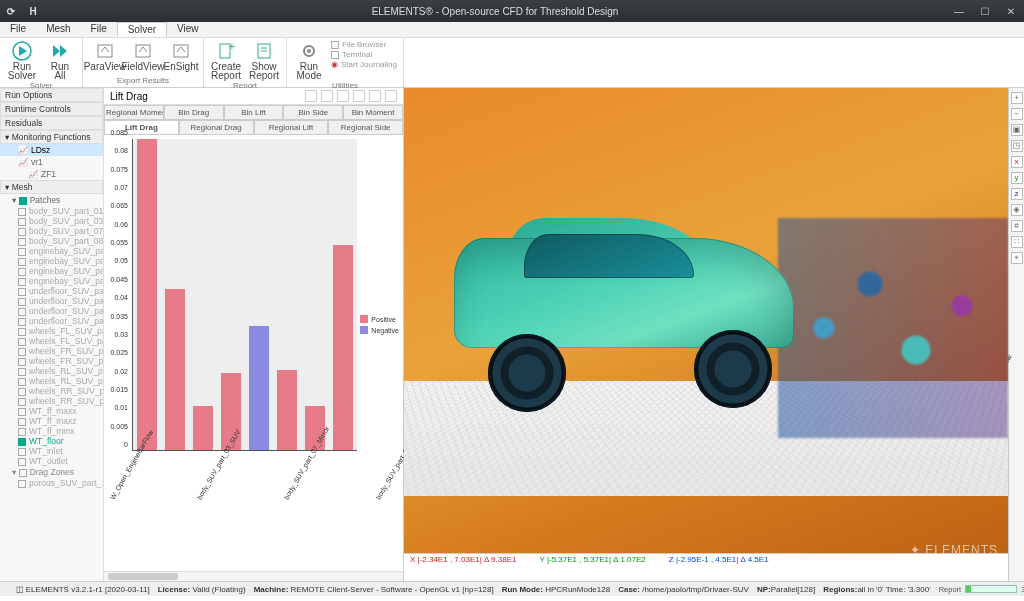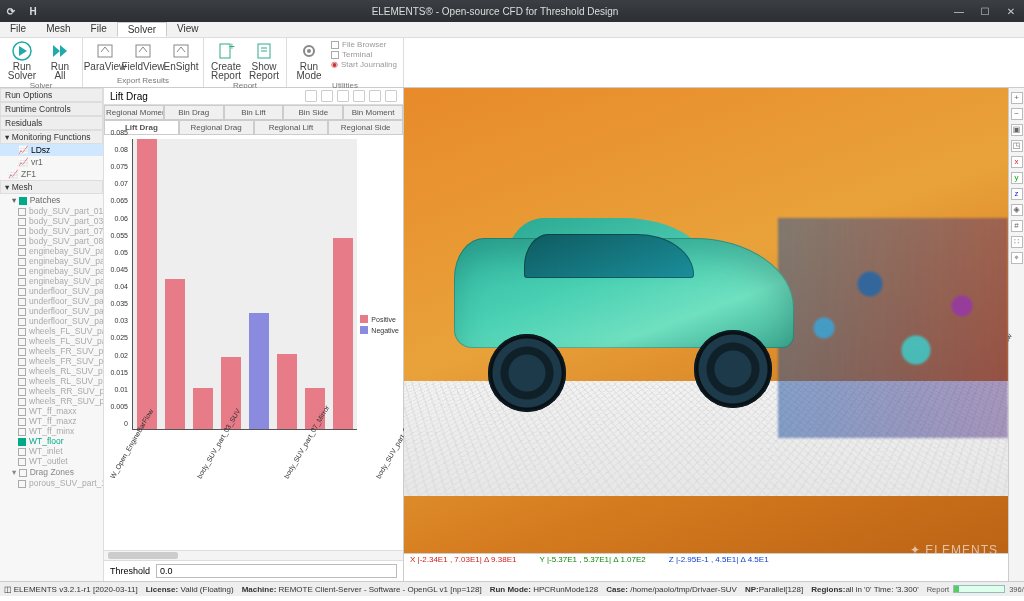--- a/index.html
+++ b/index.html
@@ -93,21 +93,21 @@
   box-shadow: inset 0 0 0 2px #0b1a22; }
 .wheel.front { left:44px; bottom:6px; }
 .wheel.rear { left:250px; bottom:10px; }
 .brand { position:absolute; right:10px; bottom:24px; font-size:12px; color:rgba(255,255,255,.6); letter-spacing:1px; }
 .coords { height:28px; background:#fff; border-top:1px solid #ccc; font-size:8px; padding:1px 6px; display:flex; gap:23px; position:absolute; left:0; right:0; bottom:0;}
 .coords .x { color:#d02020; } .coords .y { color:#0a8a0a; } .coords .z { color:#1040d0; }
 
 .rightbar { width:16px; background:#f4f4f4; border-left:1px solid #ccc; display:flex; flex-direction:column; align-items:center; padding-top:4px; gap:4px; }
 .rightbar div { width:12px; height:12px; border:1px solid #bbb; background:#fff; font-size:8px; line-height:10px; text-align:center; color:#666; }
 
-.status { height:15px; background:#eee; border-top:1px solid #ccc; font-size:8px; color:#333; display:flex; align-items:center; padding:0 4px; gap:8px; }
+.status { height:15px; background:#eee; border-top:1px solid #ccc; font-size:8px; color:#333; display:flex; align-items:center; padding:0 16px; gap:8px; }
 .status .seg { white-space:nowrap; }
 .status .seg b { font-weight:600; }
 .status .meter { margin-left:auto; display:flex; align-items:center; gap:4px; }
 .status .mlabel { font-size:7.5px; color:#555; }
 .status .bar { width:52px; height:8px; border:1px solid #9bb; position:relative; background:#dfe; }
 .status .bar .fill { position:absolute; left:0; top:0; bottom:0; background:#5c6; }
 </style>
 </head>
 <body>
 
@@ -246,21 +246,21 @@
 <div class="body">
 
   <div class="tree">
     <div class="node h">Run Options</div>
     <div class="node h">Runtime Controls</div>
     <div class="node h">Residuals</div>
     <div class="node h">▾ <span>Monitoring Functions</span></div>
     <div id="monitor-list">
         <div class="node sel" style="padding-left: 18px;">📈 LDsz</div>
         <div class="node" style="padding-left: 18px;">📈 vr1</div>
-        <div class="node" style="padding-left: 8px;">📈 ZF1</div>
+        <div class="node" style="padding-left: 28px;">📈 ZF1</div>
       </div>
     <div class="node h">▾ <span>Mesh</span></div>
     <div class="node" style="padding-left:12px">▾ <span class="chk on"></span><span>Patches</span></div>
     <div id="patches-list">
         <div class="node leaf"><span class="chk"></span>body_SUV_part_01_Bo</div>
         <div class="node leaf"><span class="chk"></span>body_SUV_part_03_SU</div>
         <div class="node leaf"><span class="chk"></span>body_SUV_part_07_Mi</div>
         <div class="node leaf"><span class="chk"></span>body_SUV_part_08_En</div>
         <div class="node leaf"><span class="chk"></span>enginebay_SUV_part_</div>
         <div class="node leaf"><span class="chk"></span>enginebay_SUV_part_0</div>
@@ -364,24 +364,20 @@
             </div>
           <div>
               <span class="sw" style="background:#8a8adf"></span>
               <span>Negative</span>
             </div>
         </div>
       </div>
       <div class="scrollstub">
           <div class="thumb"></div>
         </div>
-      <div class="threshold">
-        <span>Threshold</span>
-        <input value="0.0" style="">
-      </div>
     </div>
 
     <div class="viewport">
       <div class="ground"></div>
       <div class="wake"></div>
       <div class="car">
         <div class="roof"></div>
         <div class="carbody"></div>
         <div class="window"></div>
         <div class="wheel front"></div>

